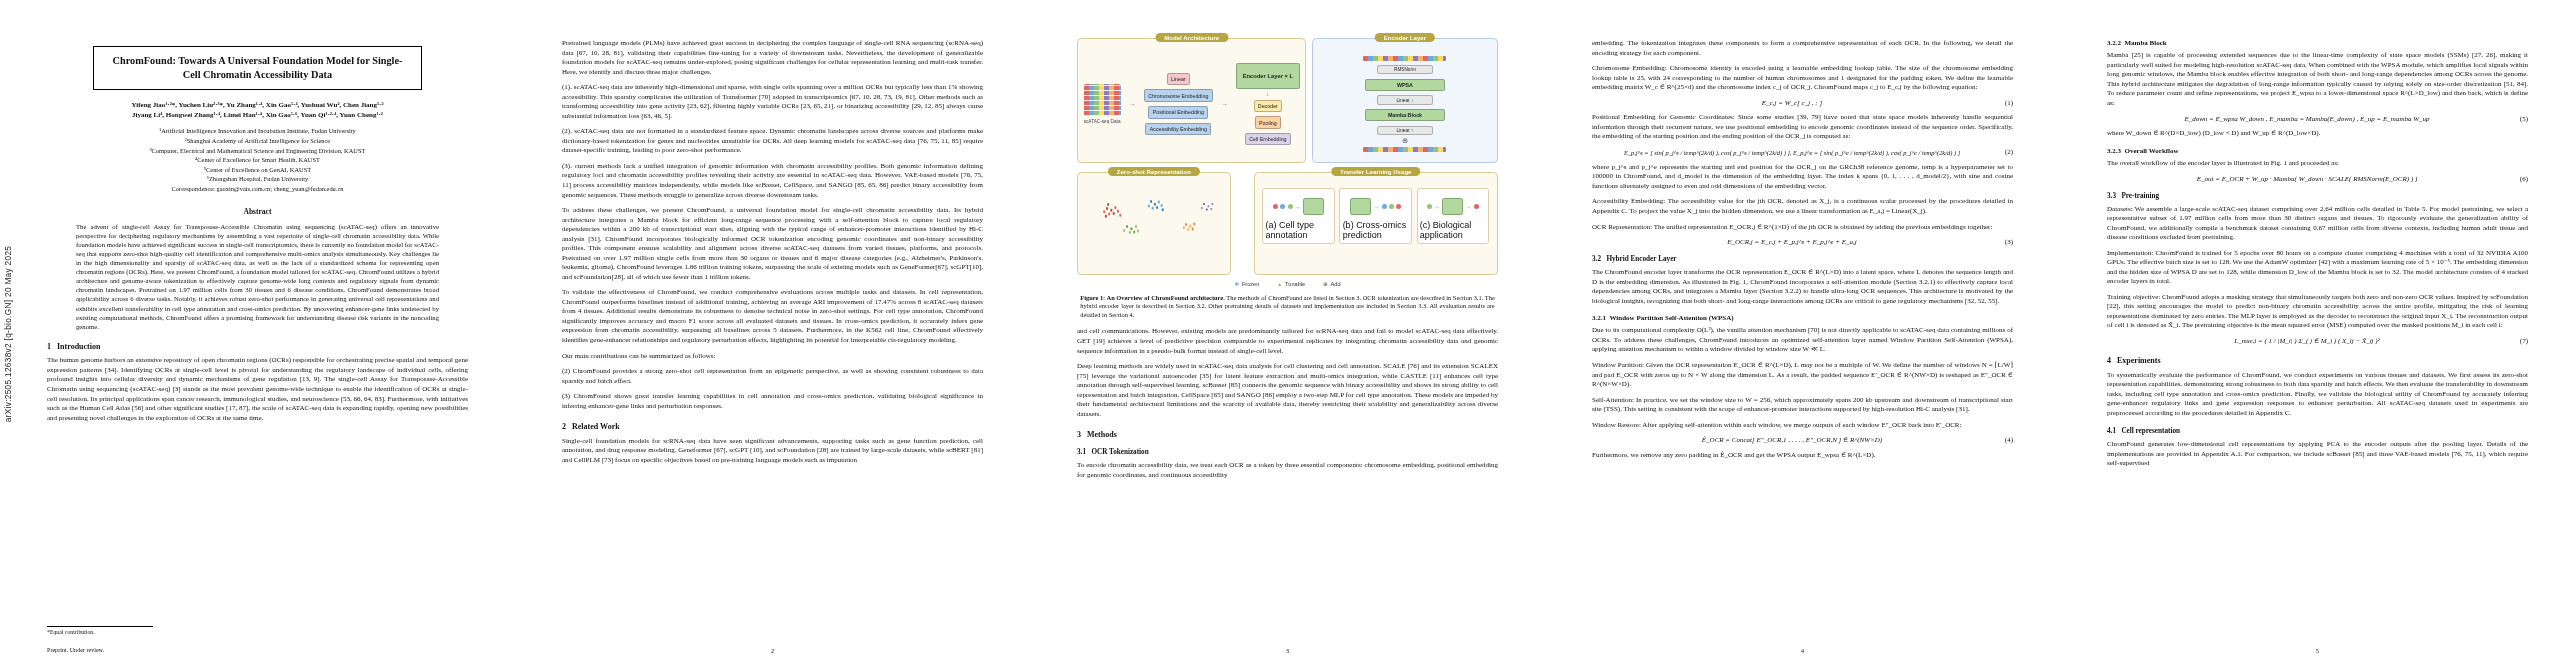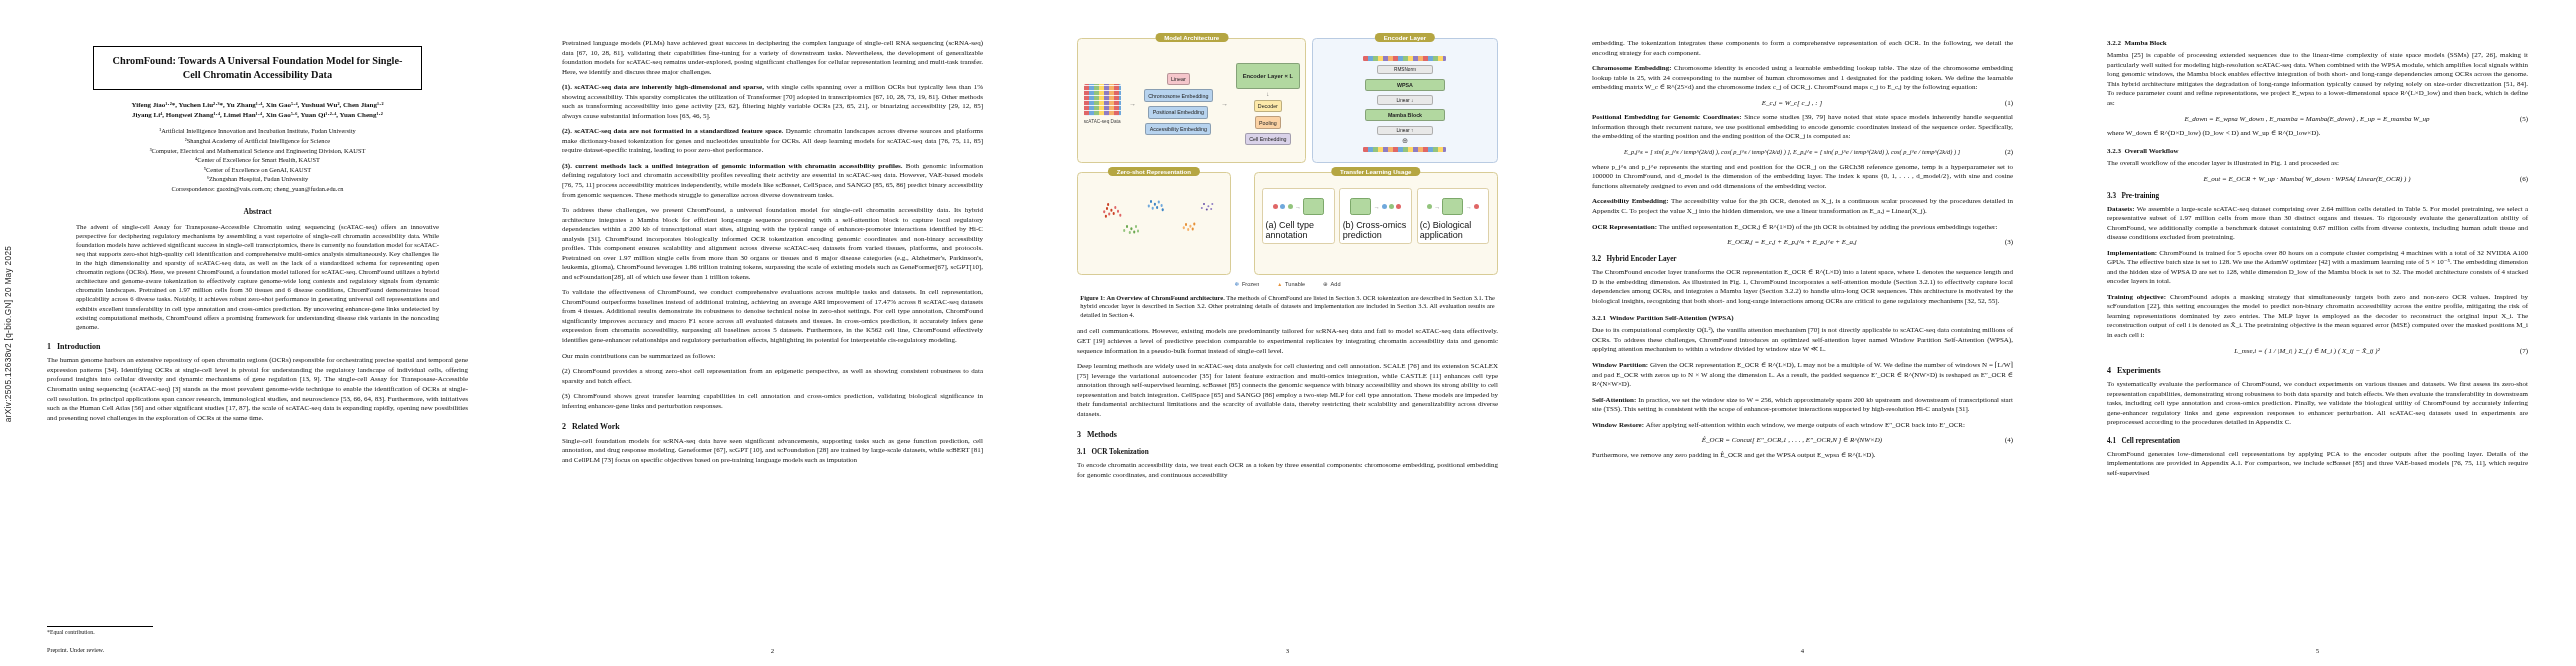--- a/index.html
+++ b/index.html
@@ -11,21 +11,21 @@
   }
   .strip { display:flex; width:2576px; height:667px; }
   .page {
     width:515px; height:667px; box-sizing:border-box;
     padding:39px 47px 14.5px; position:relative; background:#fff; overflow:hidden;
   }
   .page.first { padding-top:27px; }
 
   
   .body-text { font-size:7px; line-height:1.36; text-align:justify; margin:0 0 6.1px; }
-  .lead { font-weight:bold; }
+  .lead { font-weight:normal; }
   .sec-h { font-size:8px; font-weight:bold; margin:11px 0 5.6px; }
   .sub-h { font-size:7.2px; font-weight:bold; margin:9px 0 5px; }
   .subsub-h { font-size:7px; font-weight:bold; margin:7.8px 0 4.4px; }
 
   
   .arxiv-stamp {
     position:absolute; left:3.3px; top:50%;
     transform:translateY(-50%) rotate(180deg);
     writing-mode:vertical-rl;
     font-family:"Liberation Sans","DejaVu Sans",sans-serif;
@@ -40,21 +40,21 @@
   .affil { text-align:center; font-size:6.4px; line-height:1.5; }
   .abstract-h { text-align:center; font-weight:bold; font-size:7.5px; margin:13.3px 0 5.6px; }
   .abstract-text { margin:0 29px 3.3px; font-size:6.7px; line-height:1.36; text-align:justify; }
   .footnote-wrap { position:absolute; left:47px; bottom:32px; width:222px; }
   .footnote-rule { width:106px; border-top:0.6px solid #000; margin-bottom:2.2px; }
   .footnote { font-size:5.8px; }
   .footer-left { position:absolute; left:47px; bottom:14.5px; font-size:6.1px; }
   .pagenum { position:absolute; left:0; right:0; bottom:13.3px; text-align:center; font-size:6.7px; }
 
   
-  .eq { display:flex; align-items:flex-start; margin:5.6px 0 6.7px; font-size:7px; }
+  .eq { display:flex; align-items:flex-end; margin:5.6px 0 6.7px; font-size:7px; }
   .eq-f { flex:1; text-align:center; font-style:italic; }
   .eq-n { width:21px; text-align:right; font-style:normal; }
 
   
   .fig { margin:0 0 7.8px; font-family:"Liberation Sans","DejaVu Sans",sans-serif; }
   .fig-row1 { display:flex; gap:5.6px; margin-top:6.7px; }
   .fig-row2 { display:flex; gap:23px; margin-top:9px; }
   .fpanel {
     position:relative; border:0.6px solid #d8cc96; background:#fcf9ee;
     border-radius:4.4px; padding:13.3px 5.6px 5.6px;
@@ -330,21 +330,21 @@
     <div class="subsub-h" style="margin-top:0;">3.2.2&nbsp;&nbsp;Mamba Block</div>
     <p class="body-text">Mamba [25] is capable of processing extended sequences due to the linear-time complexity of state space models (SSMs) [27, 26], making it particularly well suited for modeling high-resolution scATAC-seq data. When combined with the WPSA module, which amplifies local signals within long genomic windows, the Mamba block enables effective integration of both short- and long-range dependencies among OCRs across the genome. This hybrid architecture mitigates the degradation of long-range information typically caused by relying solely on size-order discretization [51, 84]. To reduce parameter count and refine representations, we project E_wpsa to a lower-dimensional space R^(L×D_low) and then back, which is define as:</p>
     <div class="eq">
         <span class="eq-f">E_down = E_wpsa W_down ,   E_mamba = Mamba(E_down) ,   E_up = E_mamba W_up</span>
         <span class="eq-n">(5)</span>
       </div>
     <p class="body-text">where W_down ∈ R^(D×D_low) (D_low &lt; D) and W_up ∈ R^(D_low×D).</p>
     <div class="subsub-h">3.2.3&nbsp;&nbsp;Overall Workflow</div>
     <p class="body-text">The overall workflow of the encoder layer is illustrated in Fig. 1 and proceeded as:</p>
     <div class="eq">
-        <span class="eq-f">E_out = E_OCR + W_up · Mamba( W_down · WPSA( Linear(E_OCR) ) )</span>
+        <span class="eq-f">E_out = E_OCR + W_up · Mamba( W_down · SCALE( RMSNorm(E_OCR) ) )</span>
         <span class="eq-n">(6)</span>
       </div>
     <div class="sub-h">3.3&nbsp;&nbsp;&nbsp;Pre-training</div>
     <p class="body-text"><span class="lead">Datasets: </span><span>We assemble a large-scale scATAC-seq dataset comprising over 2.64 million cells detailed in Table 5. For model pretraining, we select a representative subset of 1.97 million cells from more than 30 distinct organs and tissues. To rigorously evaluate the generalization ability of ChromFound, we additionally compile a benchmark dataset containing 0.67 million cells from diverse contexts, including human adult tissue and disease conditions excluded from pretraining.</span></p>
     <p class="body-text"><span class="lead">Implementation: </span><span>ChromFound is trained for 5 epochs over 80 hours on a compute cluster comprising 4 machines with a total of 32 NVIDIA A100 GPUs. The effective batch size is set to 128. We use the AdamW optimizer [42] with a maximum learning rate of 5 × 10⁻⁵. The embedding dimension and the hidden size of WPSA D are set to 128, while dimension D_low of the Mamba block is set to 32. The model architecture consists of 4 stacked encoder layers in total.</span></p>
     <p class="body-text"><span class="lead">Training objective: </span><span>ChromFound adopts a masking strategy that simultaneously targets both zero and non-zero OCR values. Inspired by scFoundation [22], this setting encourages the model to predict non-binary chromatin accessibility across the entire profile, mitigating the risk of learning representations dominated by zero entries. The MLP layer is employed as the decoder to reconstruct the original input X_i. The reconstruction output of cell i is denoted as X̂_i. The pretraining objective is the mean squared error (MSE) computed over the masked positions M_i in each cell i:</span></p>
     <div class="eq">
         <span class="eq-f">L_mse,i = ( 1 / |M_i| ) Σ_( j ∈ M_i ) ( X_ij − X̂_ij )²</span>
         <span class="eq-n">(7)</span>
       </div>

